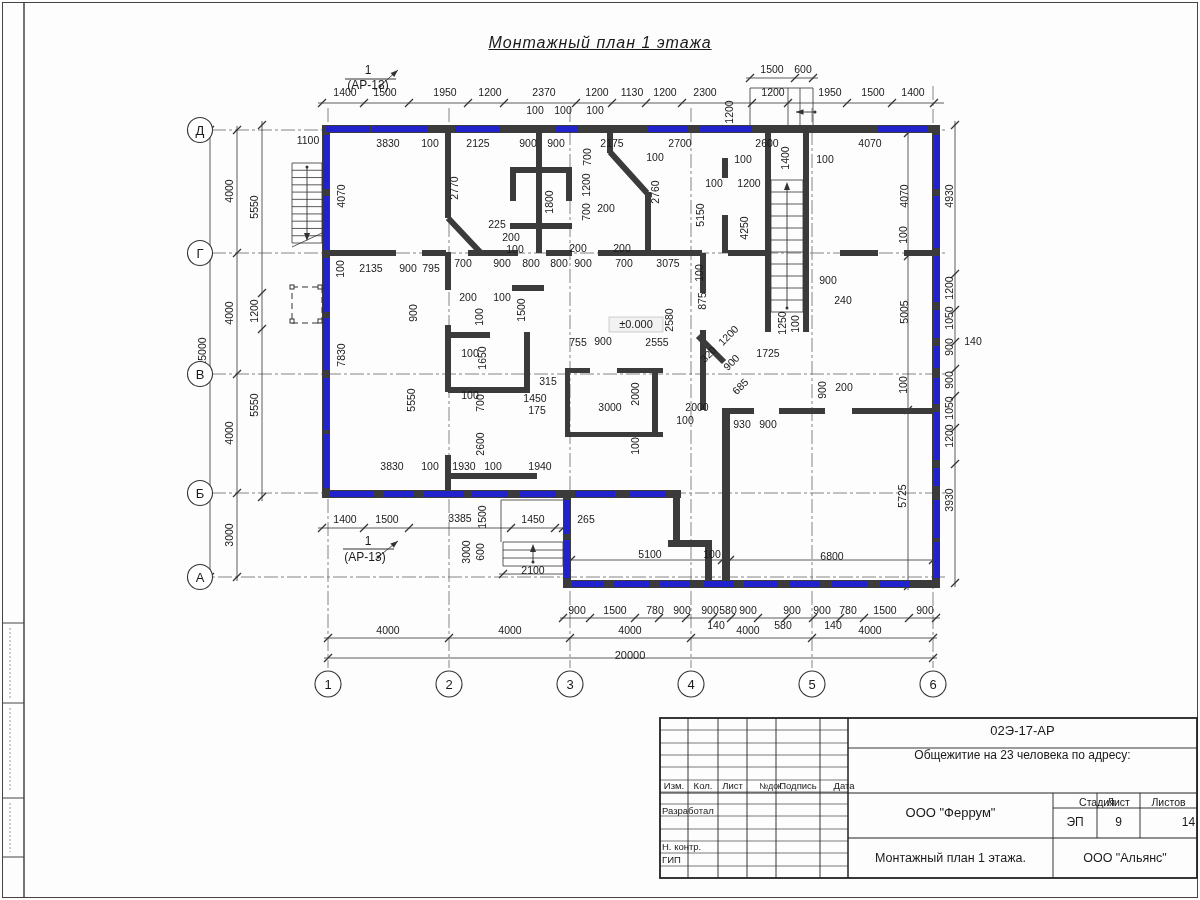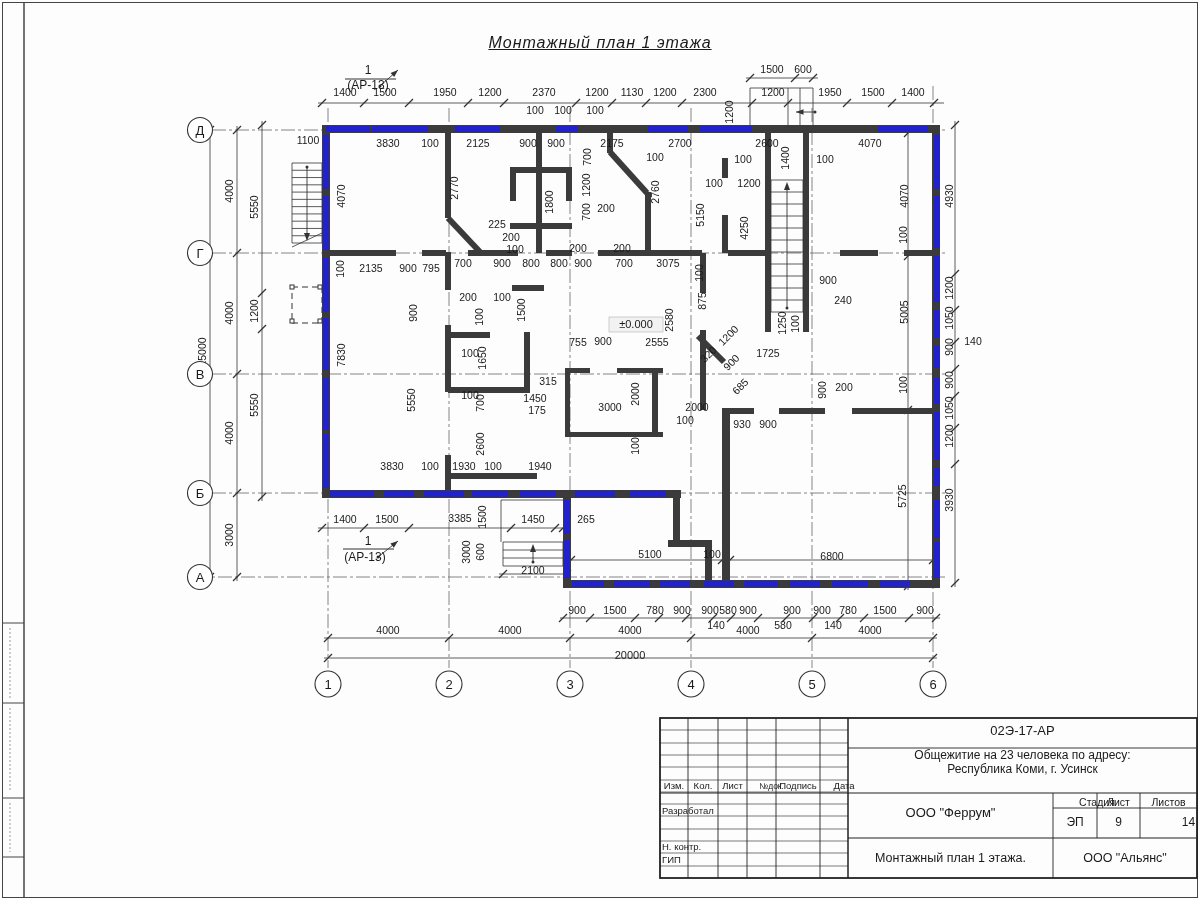--- a/index.html
+++ b/index.html
@@ -511,21 +511,20 @@
         <text x="933" y="688.5" font-size="13" text-anchor="middle" fill="#1a1a1a" font-family="&quot;Liberation Sans&quot;, sans-serif">6</text>
       </g>
   </svg>
 
   <div id="sheet-title" class="abs">
     <span>Монтажный план 1 этажа</span>
   </div>
 
   <div class="abs tb-big ctr" style="left:848px;top:724px;width:349px;">02Э-17-АР</div>
   <div class="abs tb-med ctr" style="left:848px;top:749px;width:349px;">Общежитие на 23 человека по адресу:</div>
-  <div class="abs tb-med ctr" style="left:848px;top:763px;width:349px;">Республика Коми, г. Усинск</div>
   <div class="abs tb ctr" style="left:660px;top:781px;width:28px;">Изм.</div>
   <div class="abs tb ctr" style="left:688px;top:781px;width:30px;">Кол.</div>
   <div class="abs tb ctr" style="left:718px;top:781px;width:29px;">Лист</div>
   <div class="abs ctr" style="left:747px;top:782px;width:49px;font-size:8.5px;">№док.</div>
   <div class="abs tb ctr" style="left:776px;top:781px;width:44px;">Подпись</div>
   <div class="abs tb ctr" style="left:820px;top:781px;width:48px;">Дата</div>
   <div class="abs tb" style="left:662px;top:806px;">Разработал</div>
   <div class="abs tb" style="left:662px;top:842px;">Н. контр.</div>
   <div class="abs tb" style="left:662px;top:855px;">ГИП</div>
   <div class="abs tb-big ctr" style="left:848px;top:806px;width:205px;">ООО "Феррум"</div>

